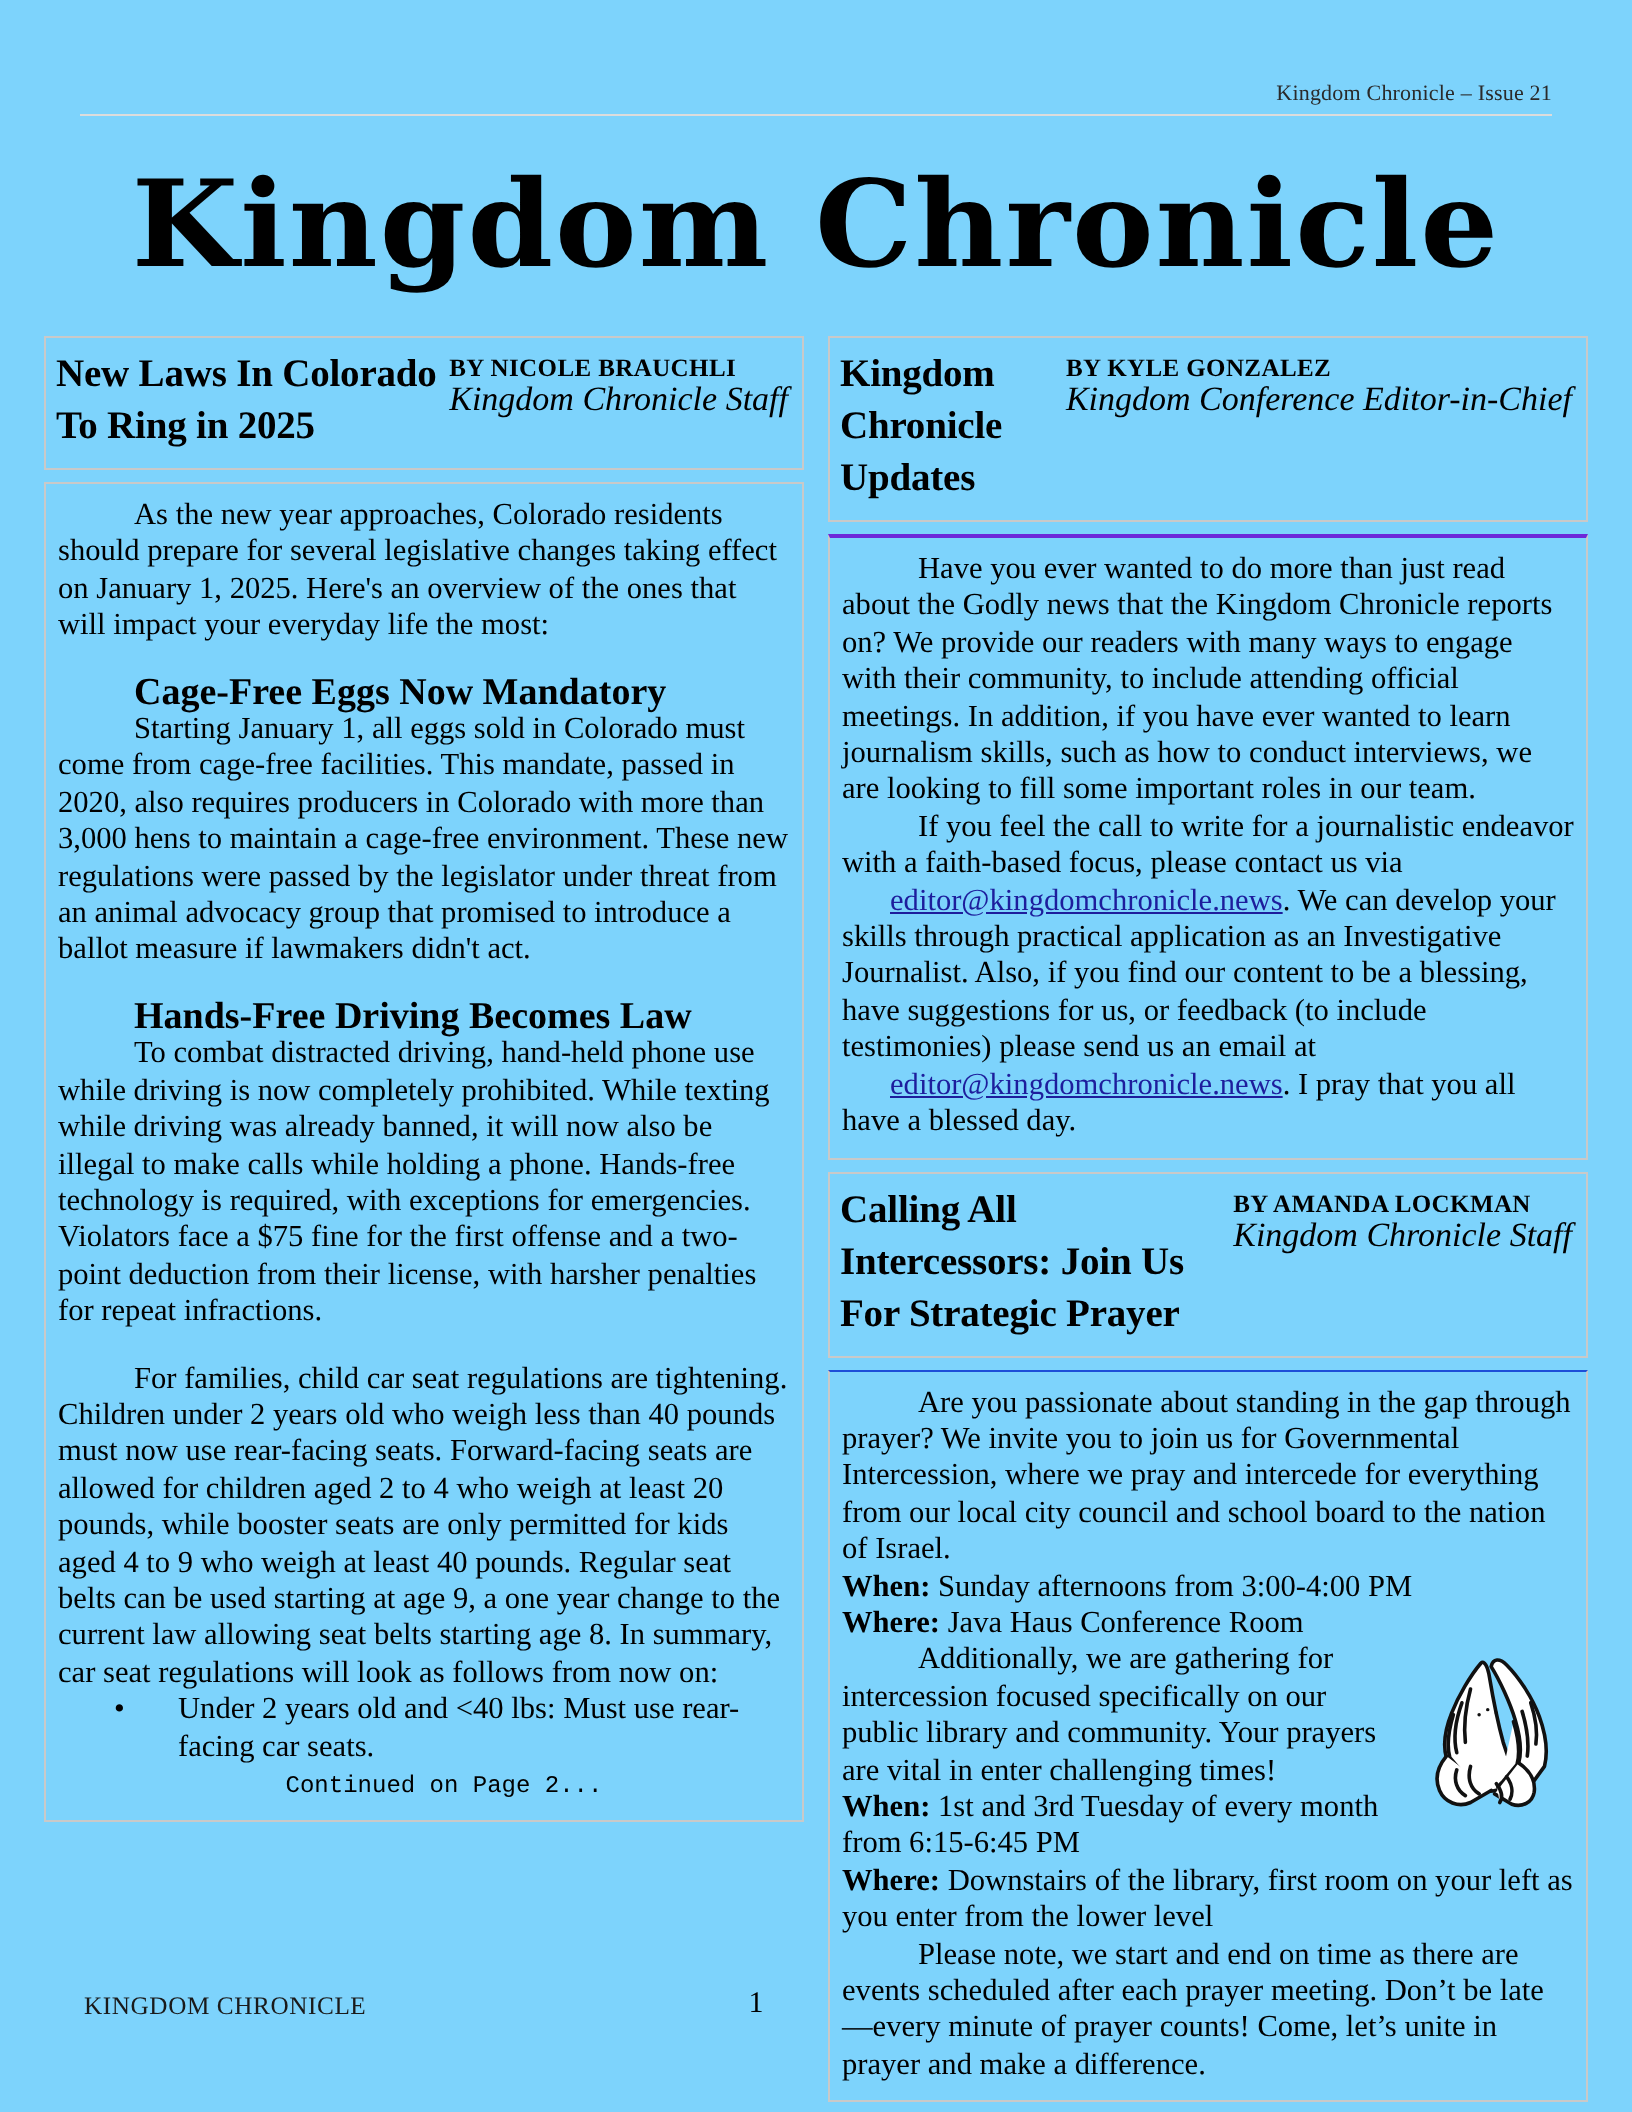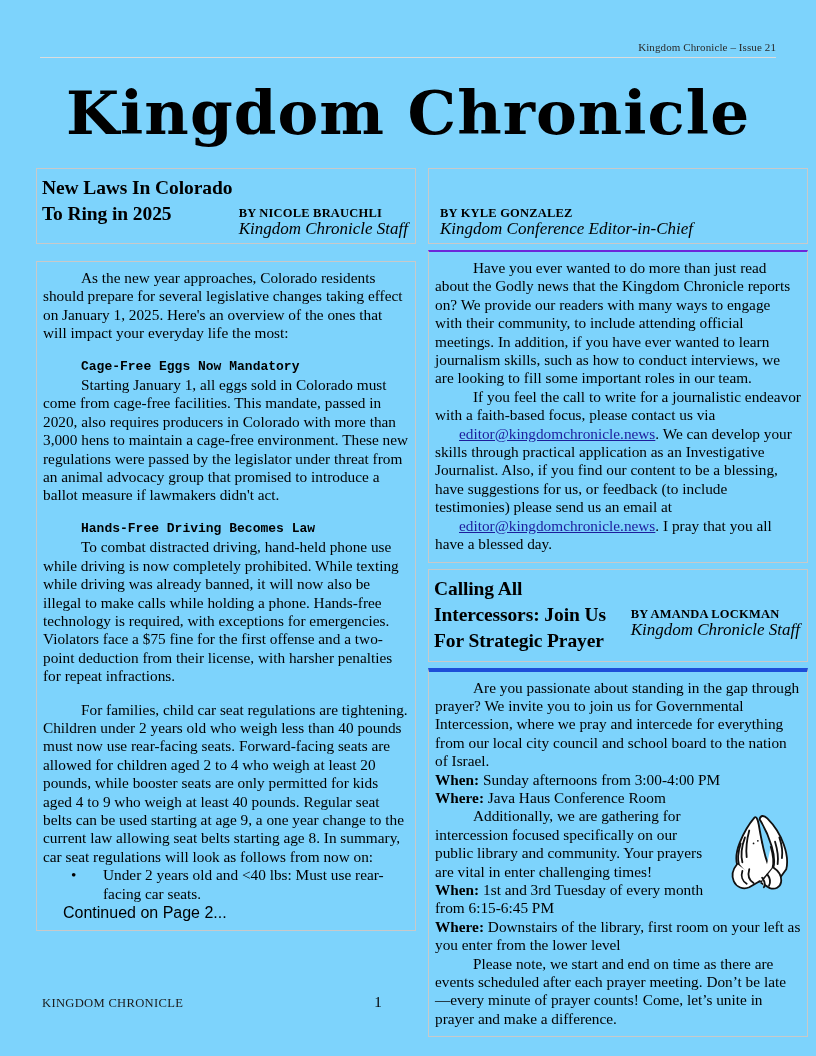--- a/index.html
+++ b/index.html
@@ -60,21 +60,21 @@
     color: #000;
     
     transform: scaleX(1.02);
     font-synthesis: weight;
   }
 
   
   .columns {
     position: absolute;
     top: 168px;
-    left: 36px;
+    left: 22px;
     width: 772px;
     display: flex;
     gap: 12px;
     align-items: flex-start;
   }
   .col {
     width: 380px;
     display: flex;
     flex-direction: column;
     gap: 6px;
@@ -94,21 +94,20 @@
     font-weight: 700;
     font-size: 19.5px;
     line-height: 26px;
     letter-spacing: -0.1px;
     flex: 0 1 auto;
   }
   .byline {
     flex: 0 0 auto;
     padding-left: 6px;
     padding-top: 2px;
-    margin-top: 29px;
   }
   .byline-name {
     font-size: 12.5px;
     font-variant: small-caps;
     font-weight: 700;
     letter-spacing: 0.2px;
     line-height: 15px;
     text-transform: uppercase;
   }
   .byline-role {
@@ -126,25 +125,24 @@
     line-height: 18.4px;
   }
   .art-body p {
     margin: 0;
     text-indent: 38px;
   }
   .art-body p.no-indent { text-indent: 0; }
   .art-body .spacer { height: 15px; }
   .subhead {
     font-weight: 700;
-    font-size: 13px;
+    font-size: 19px;
     line-height: 18.4px;
     margin: 0;
     text-indent: 0;
-    font-family: Liberation Mono, monospace;
   }
   .lbl { font-weight: 700; }
   a.email {
     color: #1d1d9c;
     text-decoration: underline;
     margin-left: 24px;
   }
   ul.rules {
     margin: 0;
     padding: 0 0 0 28px;
@@ -155,23 +153,24 @@
     padding-left: 32px;
     line-height: 18.4px;
   }
   ul.rules li::before {
     content: "\2022";
     position: absolute;
     left: 0;
     top: 0;
   }
   .continued {
-    font-family: Liberation Sans, sans-serif;
-    font-size: 16px;
+    font-family: Liberation Mono, monospace;
+    font-size: 12px;
     line-height: 18px;
+    text-align: center;
     padding-left: 20px;
     margin-top: 1px;
   }
 
   
   .hands-wrap {
     float: right;
     width: 88px;
     height: 86px;
     margin: 2px 0 0 6px;
@@ -228,21 +227,21 @@
       <div class="article-box">
         <div class="art-head">
           <div class="art-title">New Laws In Colorado To Ring in 2025</div>
           <div class="byline">
             <div class="byline-name">BY NICOLE BRAUCHLI</div>
             <div class="byline-role">Kingdom Chronicle Staff</div>
           </div>
         </div>
       </div>
 
-      <div class="art-body" style="border-top:1px solid #c9c9c9;margin-top:11px;">
+      <div class="art-body" style="border-top:1px solid #c9c9c9;">
         <p>As the new year approaches, Colorado residents should prepare for several legislative changes taking effect on January 1, 2025. Here's an overview of the ones that will impact your everyday life the most:</p>
         <div class="spacer"></div>
         <p class="subhead">Cage-Free Eggs Now Mandatory</p>
         <p>Starting January 1, all eggs sold in Colorado must come from cage-free facilities. This mandate, passed in 2020, also requires producers in Colorado with more than 3,000 hens to maintain a cage-free environment. These new regulations were passed by the legislator under threat from an animal advocacy group that promised to introduce a ballot measure if lawmakers didn't act.</p>
         <div class="spacer"></div>
         <p class="subhead">Hands-Free Driving Becomes Law</p>
         <p>To combat distracted driving, hand-held phone use while driving is now completely prohibited. While texting while driving was already banned, it will now also be illegal to make calls while holding a phone. Hands-free technology is required, with exceptions for emergencies. Violators face a $75 fine for the first offense and a two-point deduction from their license, with harsher penalties for repeat infractions.</p>
         <div class="spacer"></div>
         <p>For families, child car seat regulations are tightening. Children under 2 years old who weigh less than 40 pounds must now use rear-facing seats. Forward-facing seats are allowed for children aged 2 to 4 who weigh at least 20 pounds, while booster seats are only permitted for kids aged 4 to 9 who weigh at least 40 pounds. Regular seat belts can be used starting at age 9, a one year change to the current law allowing seat belts starting age 8. In summary, car seat regulations will look as follows from now on:</p>
         <ul class="rules">
@@ -250,20 +249,21 @@
         </ul>
         <div class="continued">Continued on Page 2...</div>
       </div>
 
     </div>
 
     <div class="col">
 
       <div class="article-box">
         <div class="art-head">
+          <div class="art-title" style="max-width:200px;">Kingdom Chronicle Updates</div>
           <div class="byline">
             <div class="byline-name">BY KYLE GONZALEZ</div>
             <div class="byline-role">Kingdom Conference Editor-in-Chief</div>
           </div>
         </div>
       </div>
 
       <div class="art-body" style="border-top:2px solid #6d28d9;">
         <p>Have you ever wanted to do more than just read about the Godly news that the Kingdom Chronicle reports on? We provide our readers with many ways to engage with their community, to include attending official meetings. In addition, if you have ever wanted to learn journalism skills, such as how to conduct interviews, we are looking to fill some important roles in our team.</p>
         <p><span>If you feel the call to write for a journalistic endeavor with a faith-based focus, please contact us via </span><a class="email" href="#">editor@kingdomchronicle.news</a><span>. We can develop your skills through practical application as an Investigative Journalist. Also, if you find our content to be a blessing, have suggestions for us, or feedback (to include testimonies) please send us an email at </span><a class="email" href="#">editor@kingdomchronicle.news</a><span>. I pray that you all have a blessed day.</span></p>
@@ -272,21 +272,21 @@
       <div class="article-box">
         <div class="art-head">
           <div class="art-title" style="max-width:258px;">Calling All Intercessors: Join Us For Strategic Prayer</div>
           <div class="byline" style="padding-left:0;">
             <div class="byline-name">BY AMANDA LOCKMAN</div>
             <div class="byline-role">Kingdom Chronicle Staff</div>
           </div>
         </div>
       </div>
 
-      <div class="art-body" style="border-top:4px solid #1d4ed8;">
+      <div class="art-body" style="border-top:1px solid #1d4ed8;">
         <p>Are you passionate about standing in the gap through prayer? We invite you to join us for Governmental Intercession, where we pray and intercede for everything from our local city council and school board to the nation of Israel.</p>
         <p class="no-indent"><span class="lbl">When:</span> <span>Sunday afternoons from 3:00-4:00 PM</span></p>
         <p class="no-indent"><span class="lbl">Where:</span> <span>Java Haus Conference Room</span></p>
 
         <div class="hands-wrap">
           <svg viewBox="0 0 100 100" width="88" height="86" aria-hidden="true">
             <g fill="#ffffff" stroke="#111111" stroke-width="2.1" stroke-linejoin="round" stroke-linecap="round">
               <path d="M47 10 C41 17 34 29 30 39 C26 49 25 58 27 65 L40 80 C46 85 54 86 60 82 L66 74 L60 56 C57 45 54 30 52 18 C51 12 49 8 47 10 Z"></path>
               <path d="M53 12 C58 20 64 33 67 43 C70 53 71 61 69 68 L57 82 C62 86 70 86 76 81 L84 70 C86 62 85 52 81 41 C77 30 69 18 62 11 C58 7 54 7 53 12 Z"></path>
               <path d="M31 40 C28 50 27 58 29 65 L41 79"></path>

